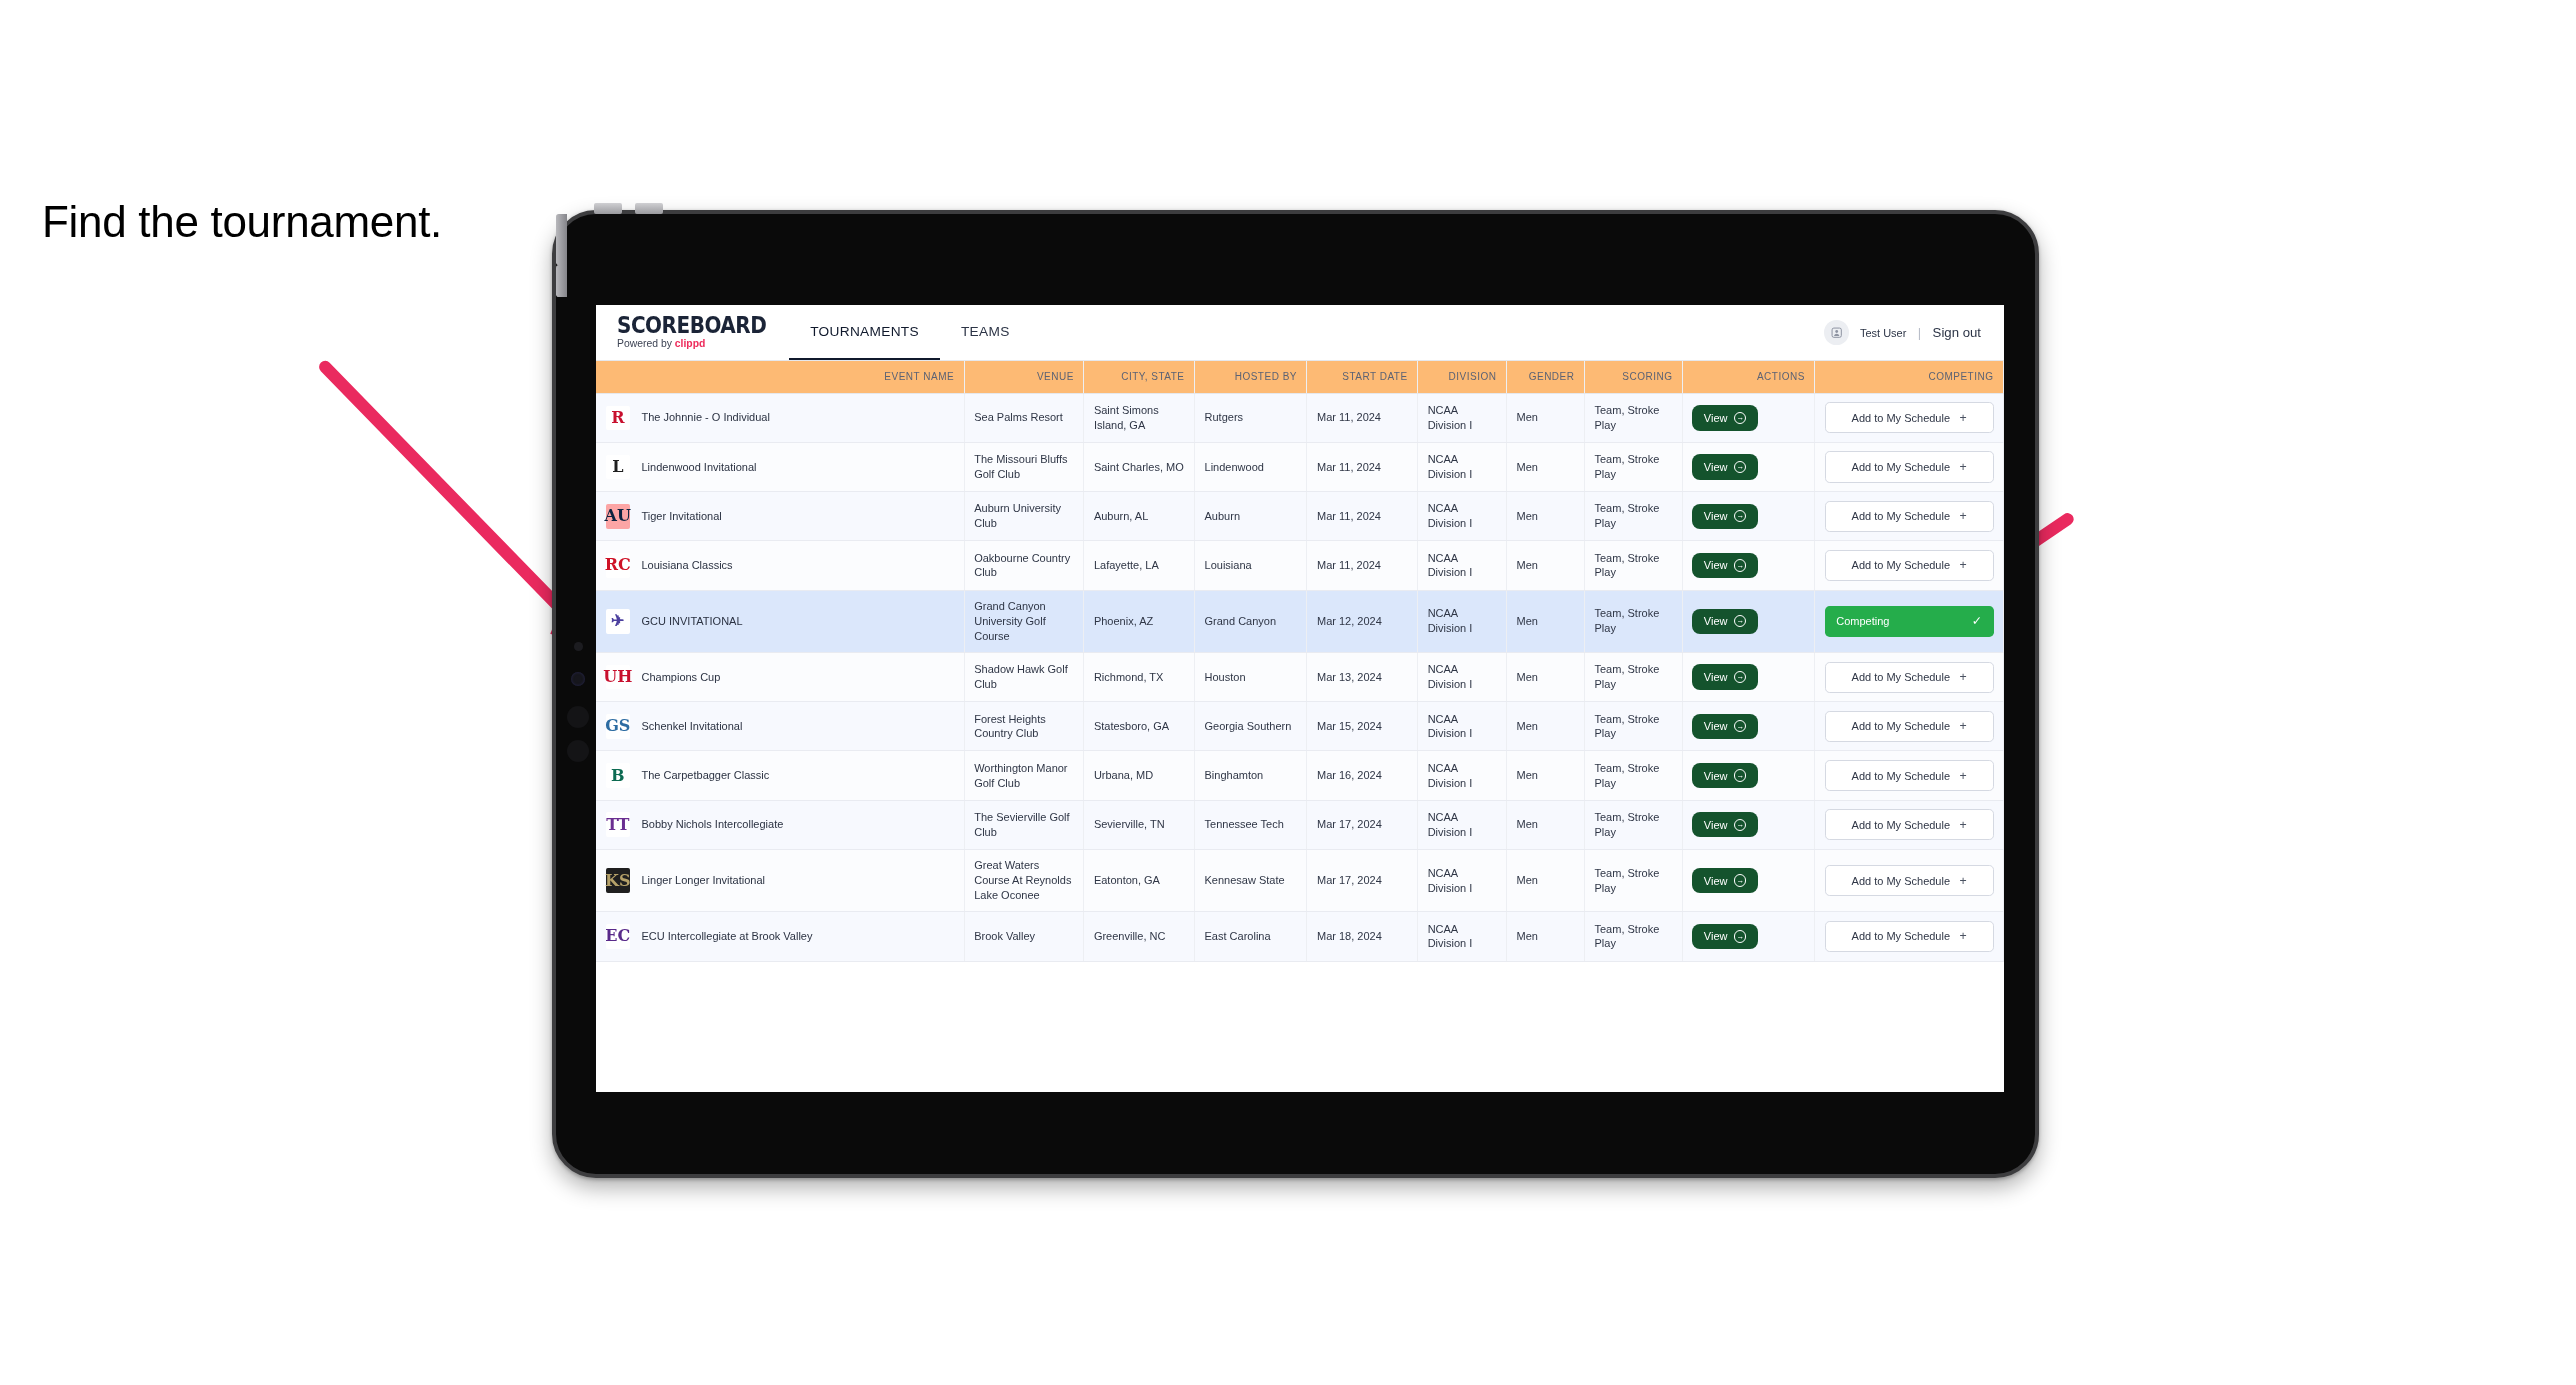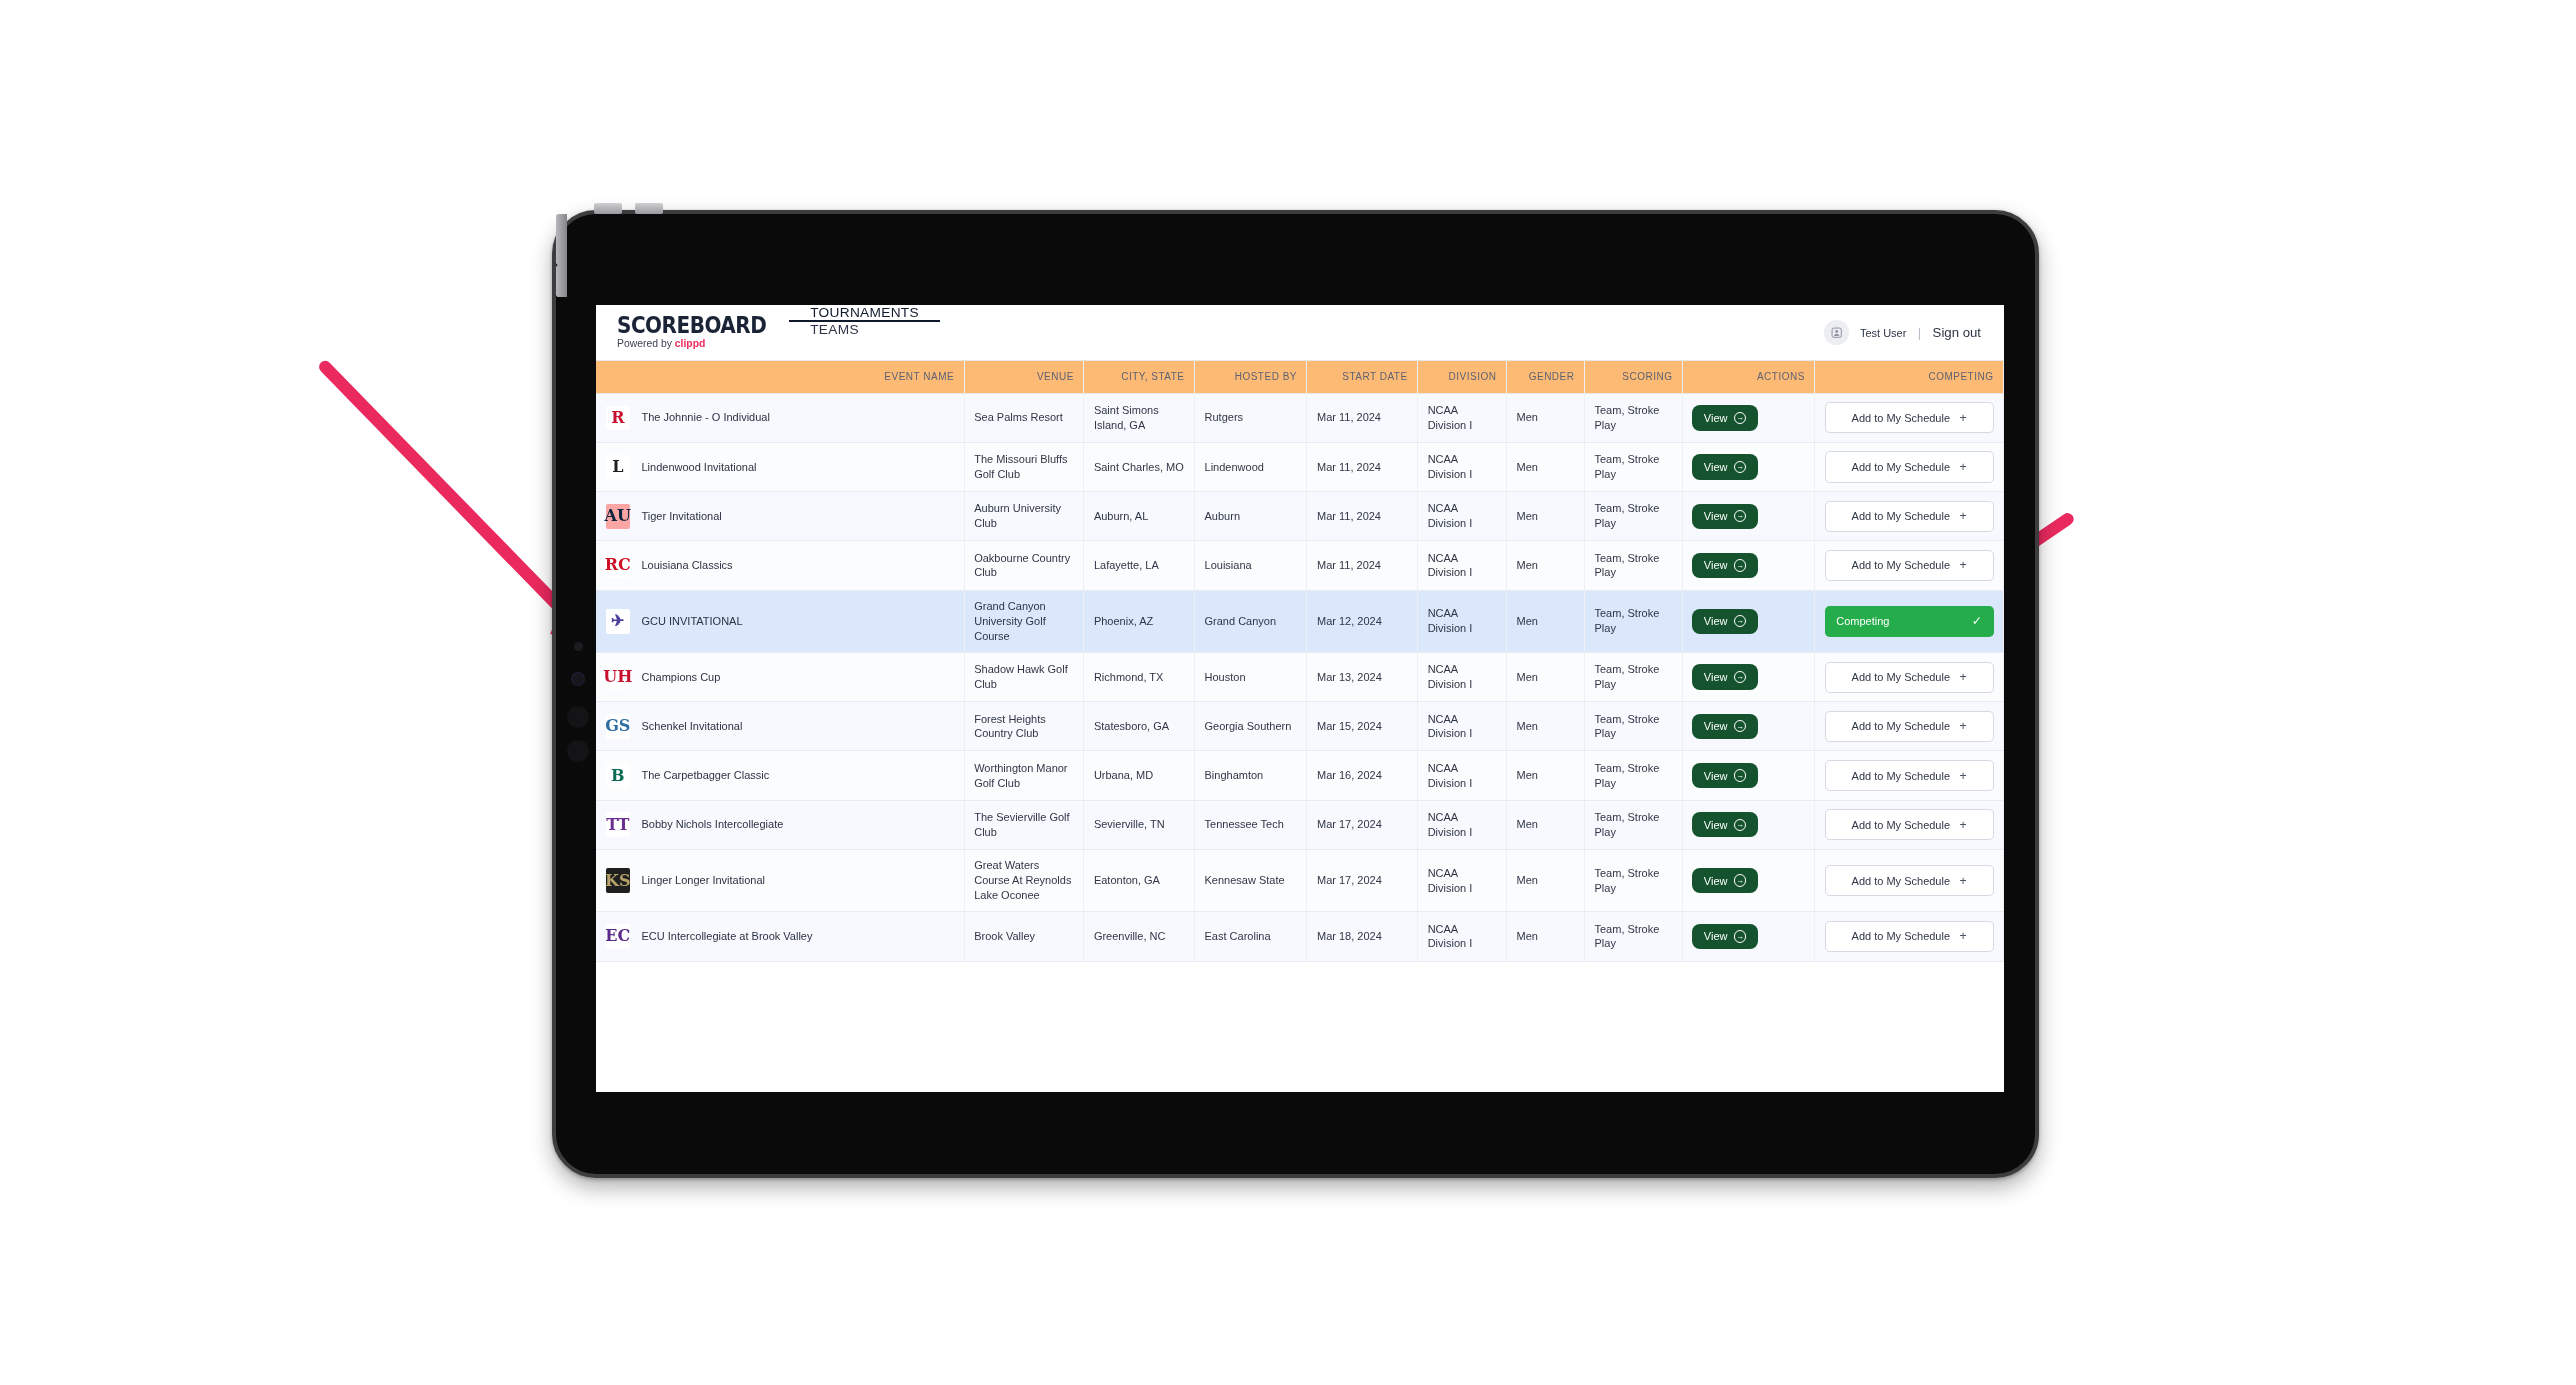--- a/index.html
+++ b/index.html
@@ -81,21 +81,21 @@
   #brand .logo {
     font-family: "DejaVu Sans", sans-serif;
     font-weight: 700; font-size: 20px; letter-spacing: -0.5px;
     color: #1b2437; line-height: 1;
     transform: scaleY(1.15); transform-origin: left top;
   }
   #brand .pwr {
     margin-top: 6.6px; font-size: 10.4px; color: #3d4354; line-height: 1;
   }
   #brand .pwr .clippd { color: #ee2b5b; font-weight: 700; }
-  .nav-tabs { display: flex; align-items: stretch; margin-left: 13.2px; flex-direction: column; }
+  .nav-tabs { display: flex; align-items: stretch; margin-left: 13.2px; }
   .nav-tab {
     display: flex; align-items: center; padding: 0 21px;
     font-size: 13.7px; color: #2c3446; letter-spacing: 0.3px;
     border-bottom: 2.8px solid transparent; cursor: pointer;
     background: #fff;
   }
   .nav-tab.active { border-bottom-color: #10192c; color:#10192c; }
   #header-right {
     margin-left: auto; display: flex; align-items: center;
     padding-right: 23px; gap: 11.4px;
@@ -181,20 +181,21 @@
     font-size: 11px; padding: 8.5px 11.4px; cursor: pointer;
     font-family: "Liberation Sans", sans-serif;
   }
   .btn-competing .check { font-size: 12.3px; }
 </style>
 </head>
 <body>
 
 <div id="stage">
 
+  <div class="annot" id="annot-left">Find the tournament.</div>
 
   <svg class="arrow-svg" id="arrow-left" style="left:312px; top:350px;" width="312" height="312" viewBox="0 0 330 330">
     <line x1="14" y1="18" x2="282" y2="293" stroke="#ea2a5f" stroke-width="13" stroke-linecap="round"></line>
     <polygon points="310,322 252,300 268,262" fill="#ea2a5f"></polygon>
   </svg>
 
 
   <svg class="arrow-svg" id="arrow-right" style="left:1854px; top:506px;" width="227" height="151" viewBox="0 0 240 160">
     <line x1="226" y1="14" x2="70" y2="120" stroke="#ea2a5f" stroke-width="13" stroke-linecap="round"></line>
     <polygon points="22,146 50,82 98,128" fill="#ea2a5f"></polygon>

